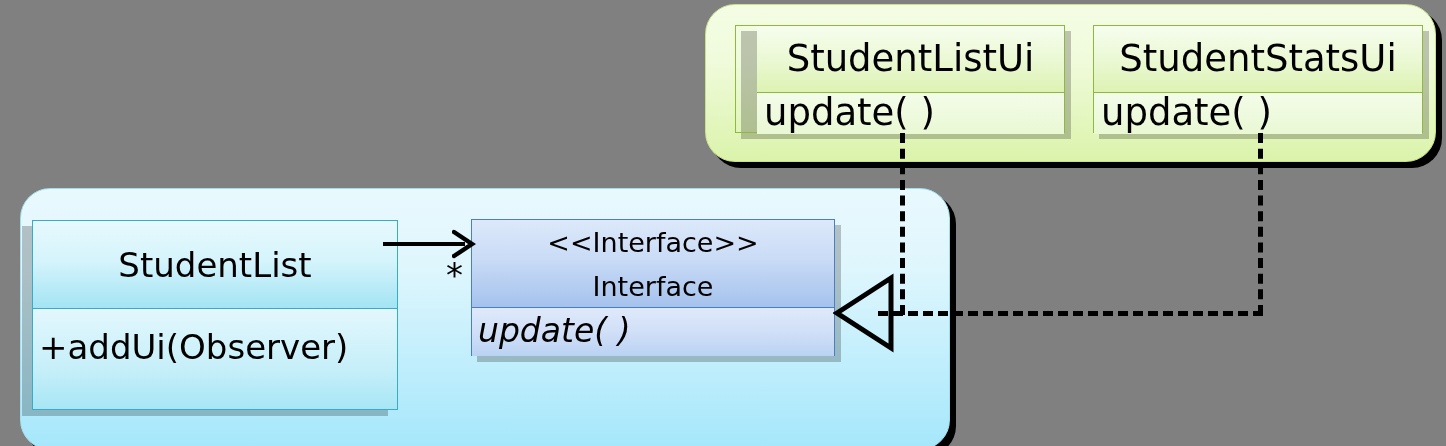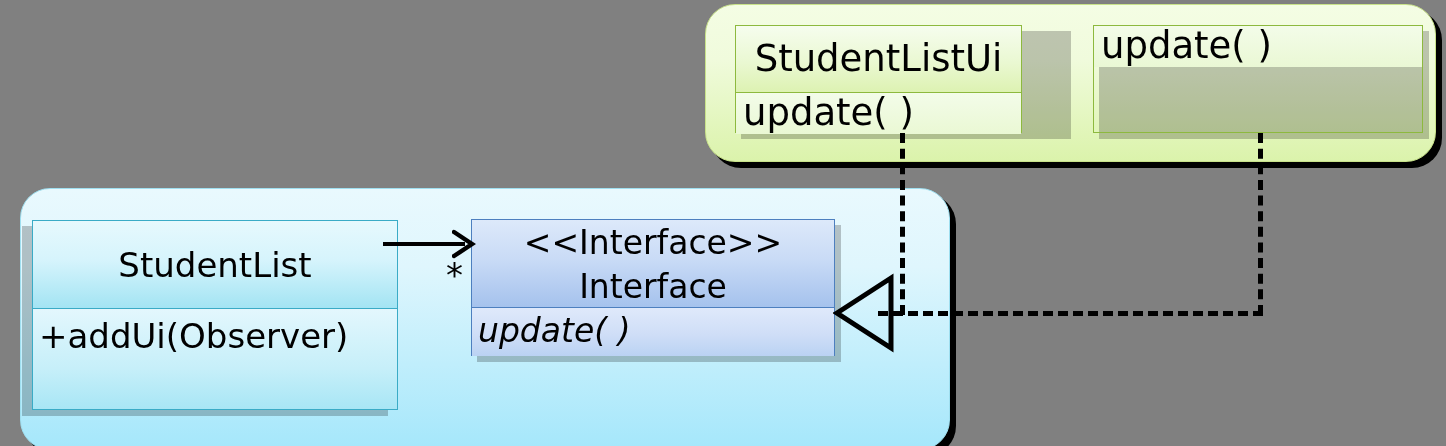--- a/index.html
+++ b/index.html
@@ -93,41 +93,41 @@
     background: linear-gradient(to bottom, #e6f9fd 0%, #d6f4fc 45%, #a3e4f3 100%);
     border-bottom: 1px solid #3aabc6;
     text-align: center;
     font-size: 34px;
     line-height: 88px;
     height: 88px;
     color: #000;
   }
   #studentlist-box .uml-body {
     background: linear-gradient(to bottom, #e3f7fd 0%, #c6eff9 60%, #a8e6f5 100%);
-    padding: 4px 0 0 6px;
+    padding: 15px 0 0 6px;
     height: 100px;
   }
   #studentlist-box .uml-body div {
     font-size: 34px;
     line-height: 46px;
     color: #000;
     white-space: nowrap;
   }
 
   
   #observer-box { border: 1px solid #4d7fbf; }
   #observer-box .uml-header {
     background: linear-gradient(to bottom, #dde9fa 0%, #c9dbf6 45%, #a5c2ed 100%);
     border-bottom: 1px solid #4d7fbf;
     text-align: center;
     height: 88px;
     padding-top: 1px;
   }
   #observer-box .uml-header div {
-    font-size: 33px;
+    font-size: 27px;
     line-height: 44px;
     color: #000;
     white-space: nowrap;
   }
   #observer-box .uml-body {
     background: linear-gradient(to bottom, #dfe9fb 0%, #cfdef7 55%, #bad2f3 100%);
     text-align: left;
     padding-left: 6px;
     font-size: 33px;
     font-style: italic;
@@ -164,27 +164,28 @@
 </style>
 </head>
 <body>
 
 <div id="stage">
 
   <div class="group-shadow" id="ui-group-shadow"></div>
   <div class="group" id="ui-group"></div>
 
   <div class="uml-box-shadow" style="left:741px; top:31px; width:330px; height:108px;"></div>
-  <div class="uml-box box-green" id="studentlistui-box" style="left:735px; top:25px; width:287px; height:108px;">
+  <div class="uml-box box-green" id="studentlistui-box" style="left:735px; top:25px; width:330px; height:108px;padding-left:21px;">
     <div class="uml-header">StudentListUi</div>
     <div class="uml-body">update( )</div>
   </div>
 
   <div class="uml-box-shadow" style="left:1099px; top:31px; width:330px; height:108px;"></div>
   <div class="uml-box box-green" id="studentstatsui-box" style="left:1093px; top:25px; width:330px; height:108px;">
+    <div class="uml-header">StudentStatsUi</div>
     <div class="uml-body">update( )</div>
   </div>
 
   <div class="group-shadow" id="model-group-shadow"></div>
   <div class="group" id="model-group"></div>
 
   <div class="uml-box-shadow" style="left:22px; top:226px; width:366px; height:190px;"></div>
   <div class="uml-box" id="studentlist-box" style="left:32px; top:220px; width:366px; height:190px;">
     <div class="uml-header">StudentList</div>
     <div class="uml-body">

